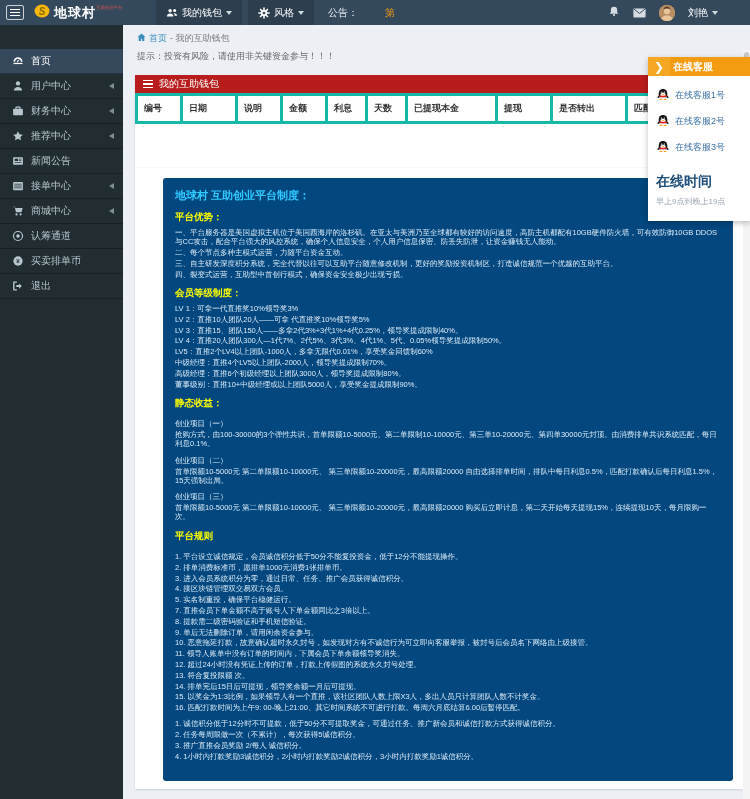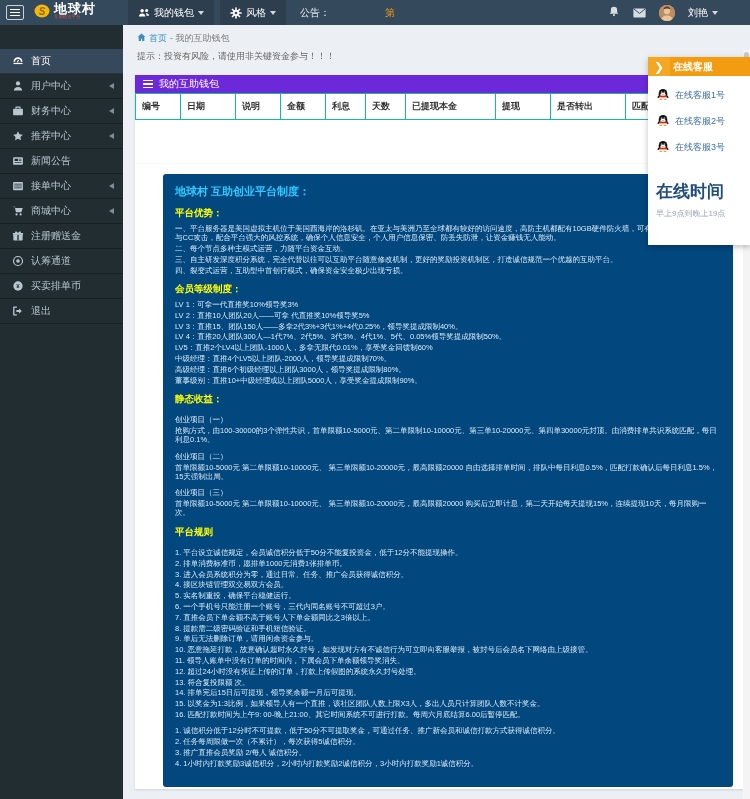--- a/index.html
+++ b/index.html
@@ -7,24 +7,24 @@
   body { font-family:"Liberation Sans","DejaVu Sans",sans-serif; background:#ecf0f5; position:relative; }
 
   
   .navbar { position:absolute; top:0; left:0; width:750px; height:25px; background:#35495d; color:#fff;
             display:flex; align-items:center; z-index:50; }
   .hamburger { width:18px; height:15px; border:1px solid rgba(255,255,255,.75); border-radius:2px;
                margin-left:6px; display:flex; flex-direction:column; justify-content:center; gap:2px;
                align-items:center; cursor:pointer; }
   .hamburger i { display:block; width:10px; height:1px; background:#fff; }
   .brand { display:flex; align-items:center; margin-left:10px; gap:4px; }
-  .brand-txt { display:flex; flex-direction:column; line-height:1; }
+  .brand-txt { display:flex; line-height:1; }
   .brand-name { font-size:13px; font-weight:bold; letter-spacing:1px; color:#fff; }
   .brand-sub { font-size:8px; transform:scale(.55); transform-origin:0 0; color:#d9534f; white-space:nowrap; }
-  .nav-menus { display:flex; margin-left:26px; height:25px; }
+  .nav-menus { display:flex; margin-left:12px; height:25px; }
   .nav-menu { display:flex; align-items:center; gap:4px; padding:0 10px; font-size:10px;
               background:rgba(0,0,0,.14); margin-right:6px; cursor:pointer; }
   .caret { width:0; height:0; border-left:3px solid transparent; border-right:3px solid transparent;
            border-top:4px solid #cfd8dd; display:inline-block; }
   .announce { font-size:10px; color:#e8eef2; margin-left:8px; }
   .ticker { position:absolute; left:385px; top:6px; font-size:10px; color:#f39c12; }
   .nav-right { position:absolute; right:32px; top:0; height:25px; display:flex; align-items:center; gap:13px; }
   .avatar { width:16px; height:16px; border-radius:50%; overflow:hidden; background:#caa27a; }
   .user-name { font-size:10px; color:#fff; display:flex; align-items:center; gap:4px; cursor:pointer; }
 
@@ -39,47 +39,47 @@
                 border-right:5px solid #7d8c95; }
 
   
   .content { position:absolute; left:123px; top:25px; right:0; bottom:0; background:#ecf0f5; }
   .breadcrumb { padding:7px 0 0 14px; font-size:9px; color:#7a7a7a; display:flex; align-items:center; gap:3px; }
   .crumb-home { color:#3c8dbc; }
   .tip { padding:5px 0 0 14px; font-size:9px; color:#666; }
 
   .card { position:absolute; left:12px; width:610px; top:50px; bottom:10px; background:#fff;
           box-shadow:0 1px 2px rgba(0,0,0,.12); overflow:hidden; z-index:1; }
-  .panel-header { height:18px; background:#6d28d9; color:#fff; font-size:10px; display:flex;
+  .panel-header { height:18px; background:#b91c1c; color:#fff; font-size:10px; display:flex;
                   align-items:center; padding-left:8px; gap:6px; }
   .ph-icon { display:flex; flex-direction:column; gap:2px; }
   .ph-icon i { width:10px; height:1.5px; background:#fff; display:block; }
   table.wallet { width:100%; border-collapse:collapse; table-layout:fixed; }
   table.wallet th { font-size:9px; color:#333; font-weight:bold; text-align:left; padding:6px 6px;
-                    border:1px solid #14b8a6; white-space:nowrap; overflow:hidden; }
+                    border:3px solid #14b8a6; white-space:nowrap; overflow:hidden; }
   .table-empty { height:44px; border-bottom:1px solid #f7f7f7; }
 
   .rules-block { margin:10px 12px 14px 28px; background:#02477e; border-radius:3px;
                  padding:10px 12px 18px 12px; }
   .rules-title { color:#2fc9ff; font-size:11px; font-weight:bold; margin-bottom:6px; }
   .sec-head { color:#ffff00; font-size:9.5px; font-weight:bold; margin:8px 0 4px; }
   .rule-line { color:#dcebf8; font-size:7.5px; line-height:1.24; margin:1.5px 0; }
   .rule-spacer { height:4px; }
 
   
   .svc-panel { position:absolute; top:57px; right:0; width:102px; z-index:40;
                box-shadow:0 2px 6px rgba(0,0,0,.25); background:#fff; }
   .svc-header { height:19px; background:#f39c12; color:#fff; display:flex; align-items:center; }
   .svc-arrow { width:22px; height:19px; display:flex; align-items:center; justify-content:center;
                font-weight:bold; font-size:12px; color:#fff; background:#f5a623; cursor:pointer; }
   .svc-title { font-size:10px; font-weight:bold; padding-left:3px; }
-  .svc-body { padding:6px 6px 26px 8px; background:#fff;border-radius:21px; }
+  .svc-body { padding:6px 6px 14px 8px; background:#fff;border-radius:21px; }
   .svc-link { display:flex; align-items:center; gap:5px; color:#3a6ea5; font-size:9px;
               padding:6px 0; cursor:pointer; }
-  .svc-time-title { color:#1f4e79; font-size:17px; font-weight:bold; margin-top:20px; }
+  .svc-time-title { color:#1f4e79; font-size:14px; font-weight:bold; margin-top:13px; }
   .svc-time-text { font-size:8px; color:#9aa5b1; margin-top:5px; }
 
   
   .scrollbar { position:absolute; right:0; top:25px; bottom:0; width:7px; background:#f4f4f4; z-index:2; }
   .scroll-thumb { position:absolute; top:2px; left:1px; width:5px; height:95px; background:#c9c9c9; border-radius:3px; }
 </style>
 </head>
 <body>
 
 <div class="navbar">
@@ -213,29 +213,20 @@
       <span class="side-arrow"></span>
     </div>
     <div class="side-item">
       <svg width="12" height="12" viewBox="0 0 16 16" fill="currentColor">
         <path d="M1.5 2h2l1.8 7.5h7.2l1.8-5.5H5"></path>
         <circle cx="6" cy="12.5" r="1.4"></circle>
         <circle cx="11.5" cy="12.5" r="1.4"></circle>
       </svg>
       <span>商城中心</span>
       <span class="side-arrow"></span>
-    </div>
-    <div class="side-item">
-      <svg width="12" height="12" viewBox="0 0 16 16" fill="currentColor">
-        <rect x="1.8" y="6" width="12.4" height="8" rx="1"></rect>
-        <rect x="7.1" y="6" width="1.8" height="8" fill="#222d32"></rect>
-        <rect x="1.2" y="4" width="13.6" height="2.4"></rect>
-        <path d="M8 4C6 .5 2.8 1.8 4.5 4zM8 4c2-3.5 5.2-2.2 3.5 0z"></path>
-      </svg>
-      <span>注册赠送金</span>
     </div>
     <div class="side-item">
       <svg width="12" height="12" viewBox="0 0 16 16" fill="currentColor">
         <circle cx="8" cy="8" r="6" fill="none" stroke="currentColor" stroke-width="1.6"></circle>
         <circle cx="8" cy="8" r="2.4"></circle>
       </svg>
       <span>认筹通道</span>
     </div>
     <div class="side-item">
       <svg width="12" height="12" viewBox="0 0 16 16" fill="currentColor">
@@ -320,21 +311,20 @@
           <div class="rule-spacer"></div>
           <div class="rule-line">创业项目（三）</div>
           <div class="rule-line">首单限额10-5000元 第二单限额10-10000元、 第三单限额10-20000元，最高限额20000 购买后立即计息，第二天开始每天提现15%，连续提现10天，每月限购一次。</div>
           <div class="sec-head">平台规则</div>
           <div class="rule-spacer"></div>
           <div class="rule-line">1. 平台设立诚信规定，会员诚信积分低于50分不能复投资金，低于12分不能提现操作。</div>
           <div class="rule-line">2. 排单消费标准币，愿排单1000元消费1张排单币。</div>
           <div class="rule-line">3. 进入会员系统积分为零，通过日常、任务、推广会员获得诚信积分。</div>
           <div class="rule-line">4. 接区块链管理双交易双方会员。</div>
           <div class="rule-line">5. 实名制重投，确保平台稳健运行。</div>
-          <div class="rule-line">6. 一个手机号只能注册一个账号，三代内同名账号不可超过3户。</div>
           <div class="rule-line">7. 直推会员下单金额不高于账号人下单金额同比之3倍以上。</div>
           <div class="rule-line">8. 提款需二级密码验证和手机短信验证。</div>
           <div class="rule-line">9. 单后无法删除订单，请用闲余资金参与。</div>
           <div class="rule-line">10. 恶意拖延打款，故意确认超时永久封号，如发现对方有不诚信行为可立即向客服举报，被封号后会员名下网络由上级接管。</div>
           <div class="rule-line">11. 领导人账单中没有订单的时间内，下属会员下单余额领导奖消失。</div>
           <div class="rule-line">12. 超过24小时没有凭证上传的订单，打款上传假图的系统永久封号处理。</div>
           <div class="rule-line">13. 符合复投限额 次。</div>
           <div class="rule-line">14. 排单完后15日后可提现，领导奖余额一月后可提现。</div>
           <div class="rule-line">15. 以奖金为1:3比例，如果领导人有一个直推，该社区团队人数上限X3人，多出人员只计算团队人数不计奖金。</div>
           <div class="rule-line">16. 匹配打款时间为上午9: 00-晚上21:00、其它时间系统不可进行打款。每周六月底结算6.00后暂停匹配。</div>

